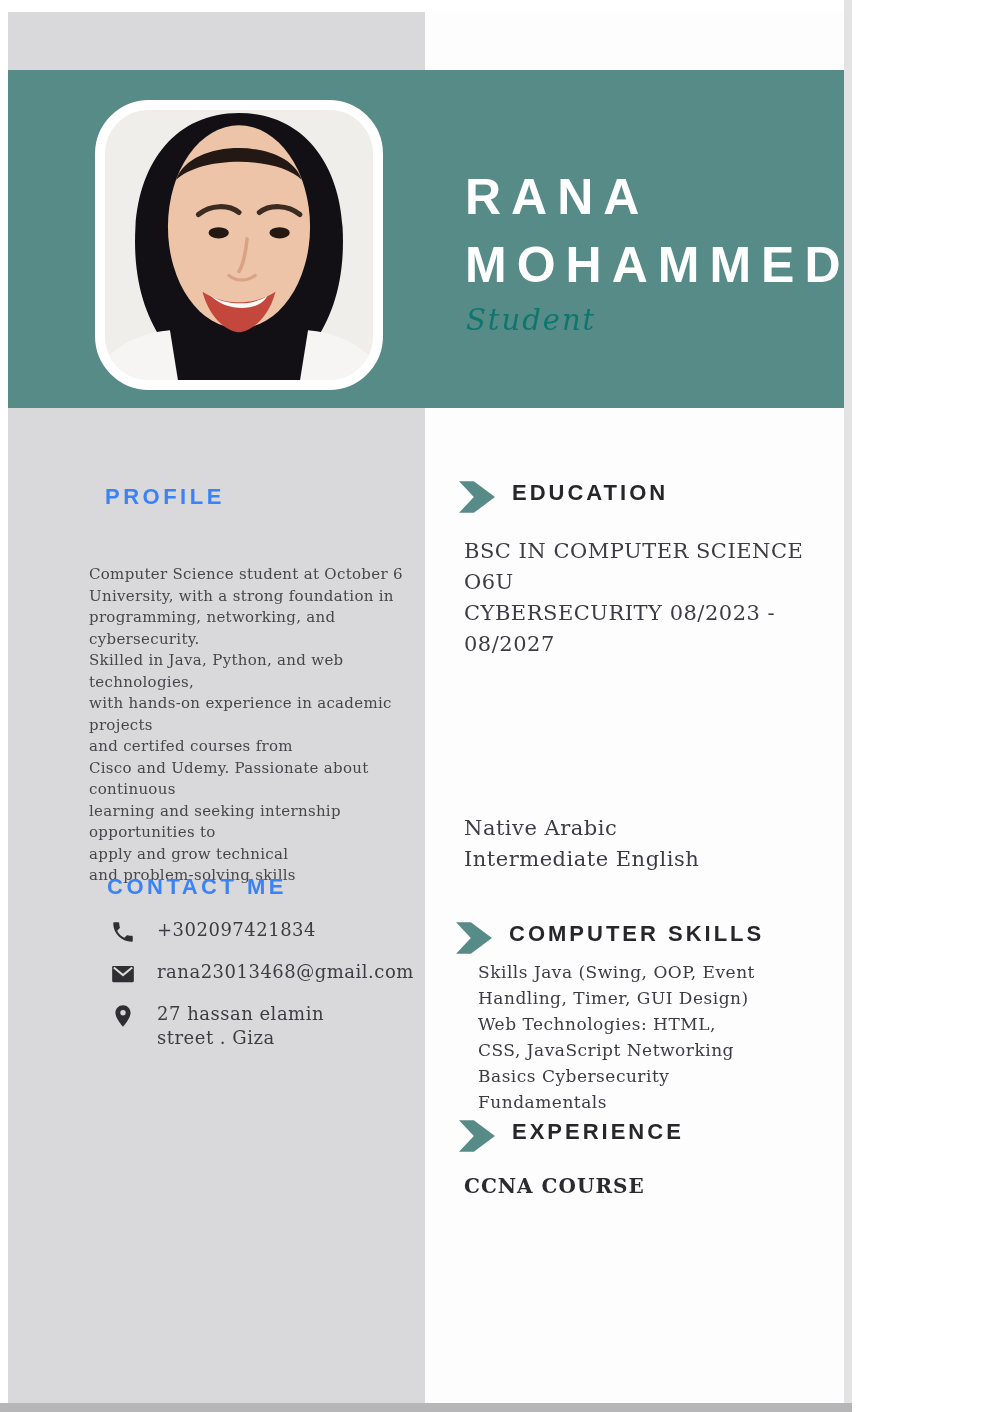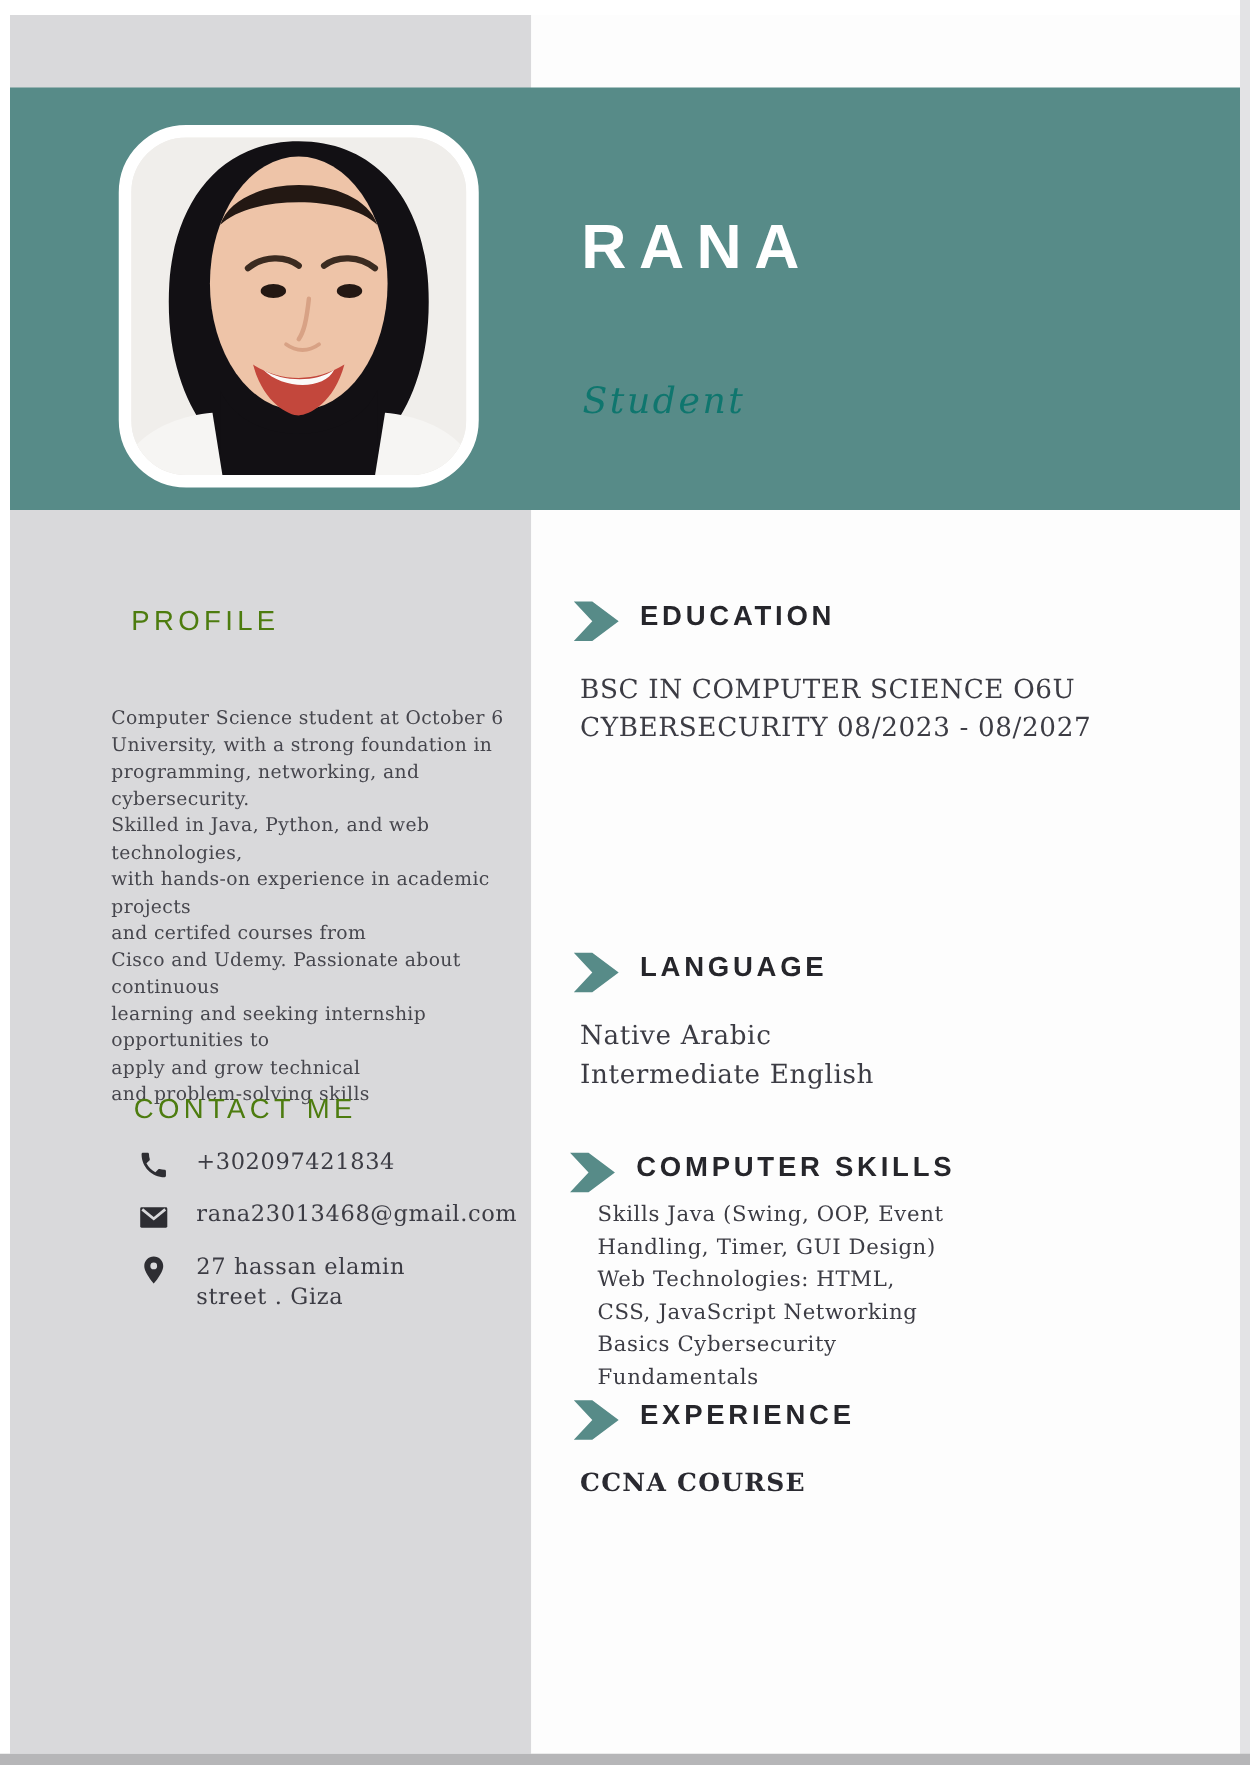--- a/index.html
+++ b/index.html
@@ -1,17 +1,17 @@
 <!DOCTYPE html>
 <html><head>
 <meta charset="utf-8">
 <style>
   html,body{margin:0;padding:0;}
   .page{
-    position:relative;width:1000px;height:1412px;background:#ffffff;
+    position:relative;width:852px;height:1412px;background:#ffffff;
     overflow:hidden;font-family:"Liberation Sans",sans-serif;
   }
   .right-edge{position:absolute;top:0;right:0;width:8px;height:100%;background:#e3e3e5;}
   .bottom-edge{position:absolute;left:0;bottom:0;width:100%;height:9px;background:#b6b6b8;}
   .sidebar{position:absolute;left:8px;top:12px;width:417px;height:1391px;background:#d9d9db;}
   .maincol{position:absolute;left:425px;top:12px;width:567px;height:1391px;background:#fdfdfd;}
   .band{position:absolute;left:8px;top:70px;width:984px;height:338px;background:#578b88;}
 
   .photo{
     position:absolute;left:95px;top:100px;width:288px;height:290px;
@@ -30,21 +30,21 @@
     font-size:29px;letter-spacing:2px;
   }
 
   .sec-head{position:absolute;display:flex;align-items:flex-start;gap:16px;}
   .sec-head .arrow{width:38px;height:34px;flex:none;}
   .sec-head .t{
     font-weight:700;font-size:22px;letter-spacing:3px;color:#26262b;
     white-space:nowrap;
   }
   .plain-head{
-    position:absolute;font-weight:400;font-size:22px;letter-spacing:3.5px;color:#4d7c0f;
+    position:absolute;font-weight:700;font-size:22px;letter-spacing:3.5px;color:#3b82f6;
   }
 
   .serif{font-family:"DejaVu Serif",serif;color:#3c3c44;white-space:pre-line;}
 
   .edu-body{position:absolute;left:464px;top:536px;font-size:21px;line-height:31px;letter-spacing:0.5px;}
   .lang-body{position:absolute;left:464px;top:813px;font-size:21px;line-height:31px;letter-spacing:0.5px;}
   .skills-body{position:absolute;left:478px;top:959px;font-size:17px;line-height:26px;letter-spacing:0.5px;}
   .exp-body{position:absolute;left:464px;top:1172px;font-size:20px;line-height:28px;font-weight:700;letter-spacing:1px;color:#2a2a31;}
 
   .profile-body{
@@ -89,20 +89,21 @@
 
       <path d="M70,200 C90,246 174,246 194,200 L194,268 L70,268 Z" fill="#121014"></path>
 
       <path d="M0,268 L0,248 C16,228 42,220 64,218 L72,268 Z" fill="#f6f5f3"></path>
       <path d="M264,268 L264,248 C248,228 222,220 200,218 L192,268 Z" fill="#f6f5f3"></path>
     </svg>
   </div>
 
   <div class="name-block">
     <div>RANA</div>
+    <div>MOHAMMED</div>
   </div>
   <div class="job-title">Student</div>
 
   <div class="plain-head" style="left:105px;top:484px;">PROFILE</div>
   <div class="serif profile-body">Computer Science student at October 6
 University, with a strong foundation in
 programming, networking, and cybersecurity.
 Skilled in Java, Python, and web technologies,
 with hands-on experience in academic projects
 and certifed courses from
@@ -138,26 +139,20 @@
 
   <div class="sec-head" style="left:458px;top:480px;">
     <svg class="arrow" viewBox="0 0 36 32">
       <polygon points="1,1 15,1 35,16 15,31 1,31 15,16" fill="#578b88"></polygon>
     </svg>
     <span class="t">EDUCATION</span>
   </div>
   <div class="serif edu-body">BSC IN COMPUTER SCIENCE O6U
 CYBERSECURITY 08/2023 - 08/2027</div>
 
-  <div class="sec-head" style="left:458px;top:761px;">
-    <svg class="arrow" viewBox="0 0 36 32">
-      <polygon points="1,1 15,1 35,16 15,31 1,31 15,16" fill="#578b88"></polygon>
-    </svg>
-    <span class="t">LANGUAGE</span>
-  </div>
   <div class="serif lang-body">Native Arabic
 Intermediate English</div>
 
   <div class="sec-head" style="left:455px;top:921px;">
     <svg class="arrow" viewBox="0 0 36 32">
       <polygon points="1,1 15,1 35,16 15,31 1,31 15,16" fill="#578b88"></polygon>
     </svg>
     <span class="t">COMPUTER SKILLS</span>
   </div>
   <div class="serif skills-body">Skills Java (Swing, OOP, Event

